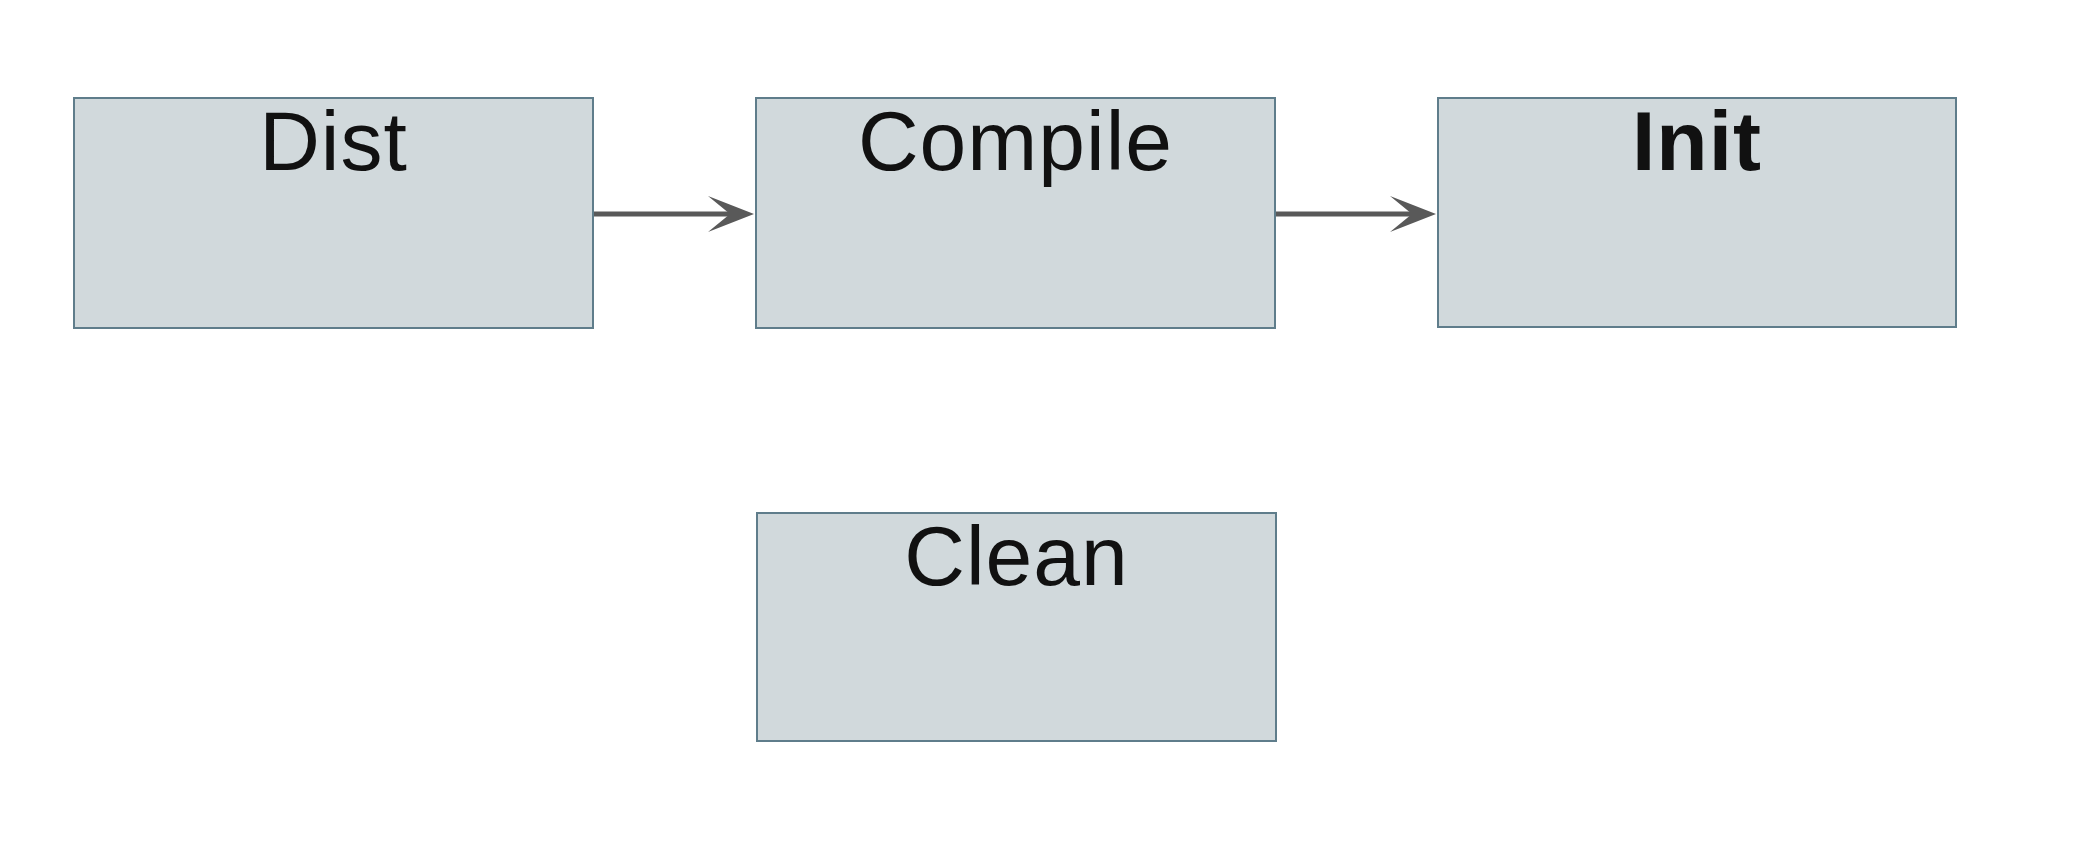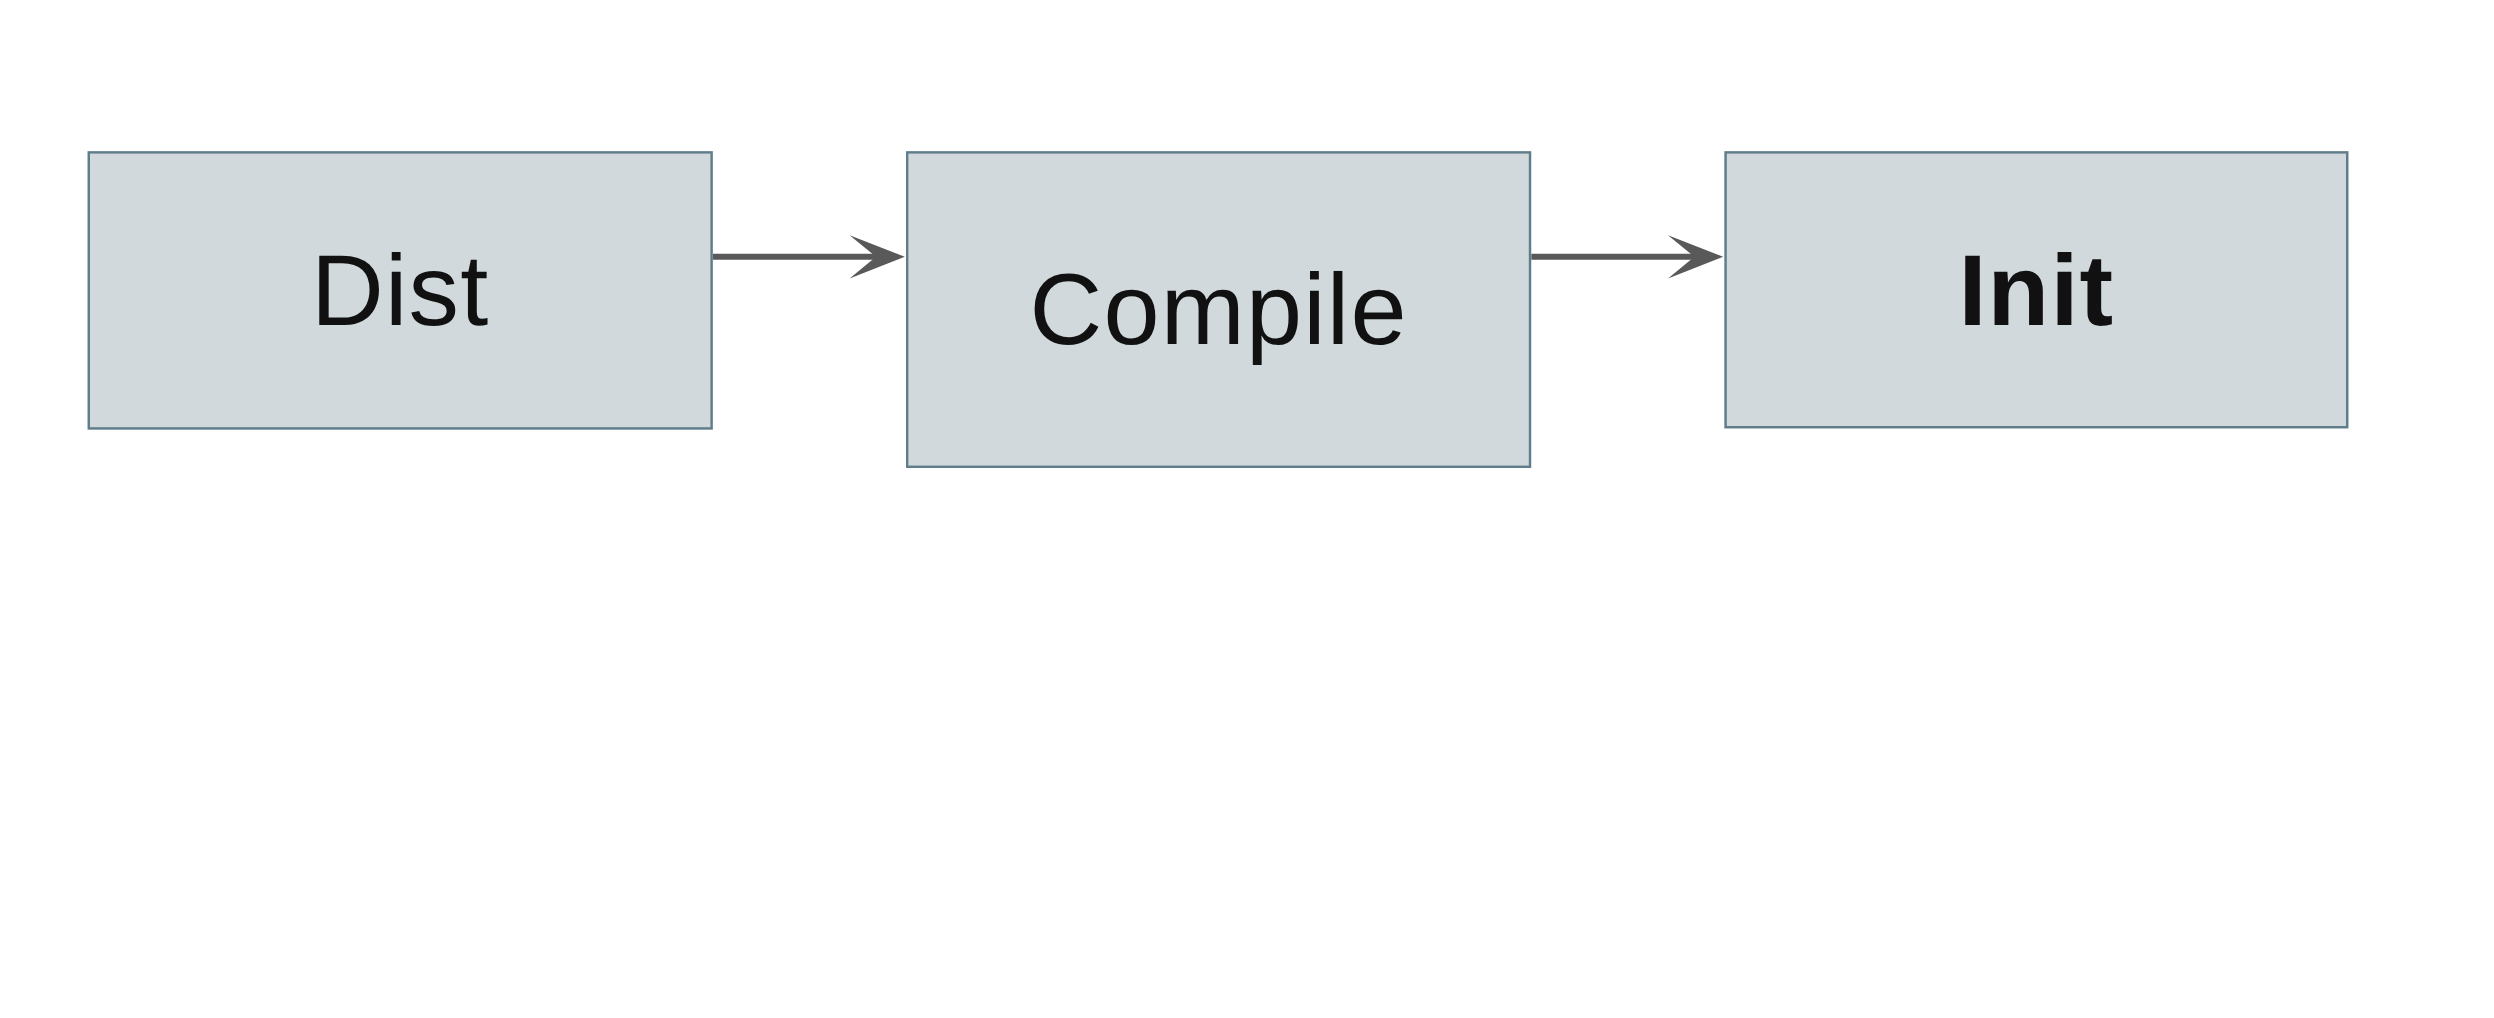--- a/index.html
+++ b/index.html
@@ -14,33 +14,32 @@
     height: 848px;
     background: var(--background, #ffffff);
     overflow: hidden;
   }
   .node {
     position: absolute;
     box-sizing: border-box;
     background: var(--node-fill, #d1d9dc);
     border: 2.5px solid var(--node-border, #5f7d8b);
     display: flex;
-    align-items: center;
+    align-items: flex-start;
     justify-content: center;
-    margin-top: 29px;
   }
   .node-label {
     color: var(--text, #111111);
     font-size: 84px;
     letter-spacing: 1px;
     line-height: 1;
     user-select: none;
   }
   .node-dist    { left: 73px;   top: 97px;  width: 521px; height: 232px; }
-  .node-compile { left: 755px;  top: 97px;  width: 521px; height: 264px; }
+  .node-compile { left: 755px;  top: 97px;  width: 521px; height: 232px; }
   .node-init    { left: 1437px; top: 97px;  width: 520px; height: 231px; font-weight: bold; }
   .node-clean   { left: 756px;  top: 512px; width: 521px; height: 230px; }
   .edge {
     position: absolute;
     width: 161px;
     height: 44px;
     top: 192px;
   }
   .edge-dist-compile  { left: 594px; }
   .edge-compile-init  { left: 1276px; }
@@ -67,14 +66,17 @@
 
   <svg class="edge edge-compile-init" viewBox="0 0 161 44">
     <line x1="0" y1="22" x2="138" y2="22" stroke-width="5"></line>
     <polygon points="160,22 114,4 136,22 114,40"></polygon>
   </svg>
 
   <div class="node node-init">
     <span class="node-label">Init</span>
   </div>
 
+  <div class="node node-clean">
+    <span class="node-label">Clean</span>
+  </div>
 
 </div>
 
 </body></html>

